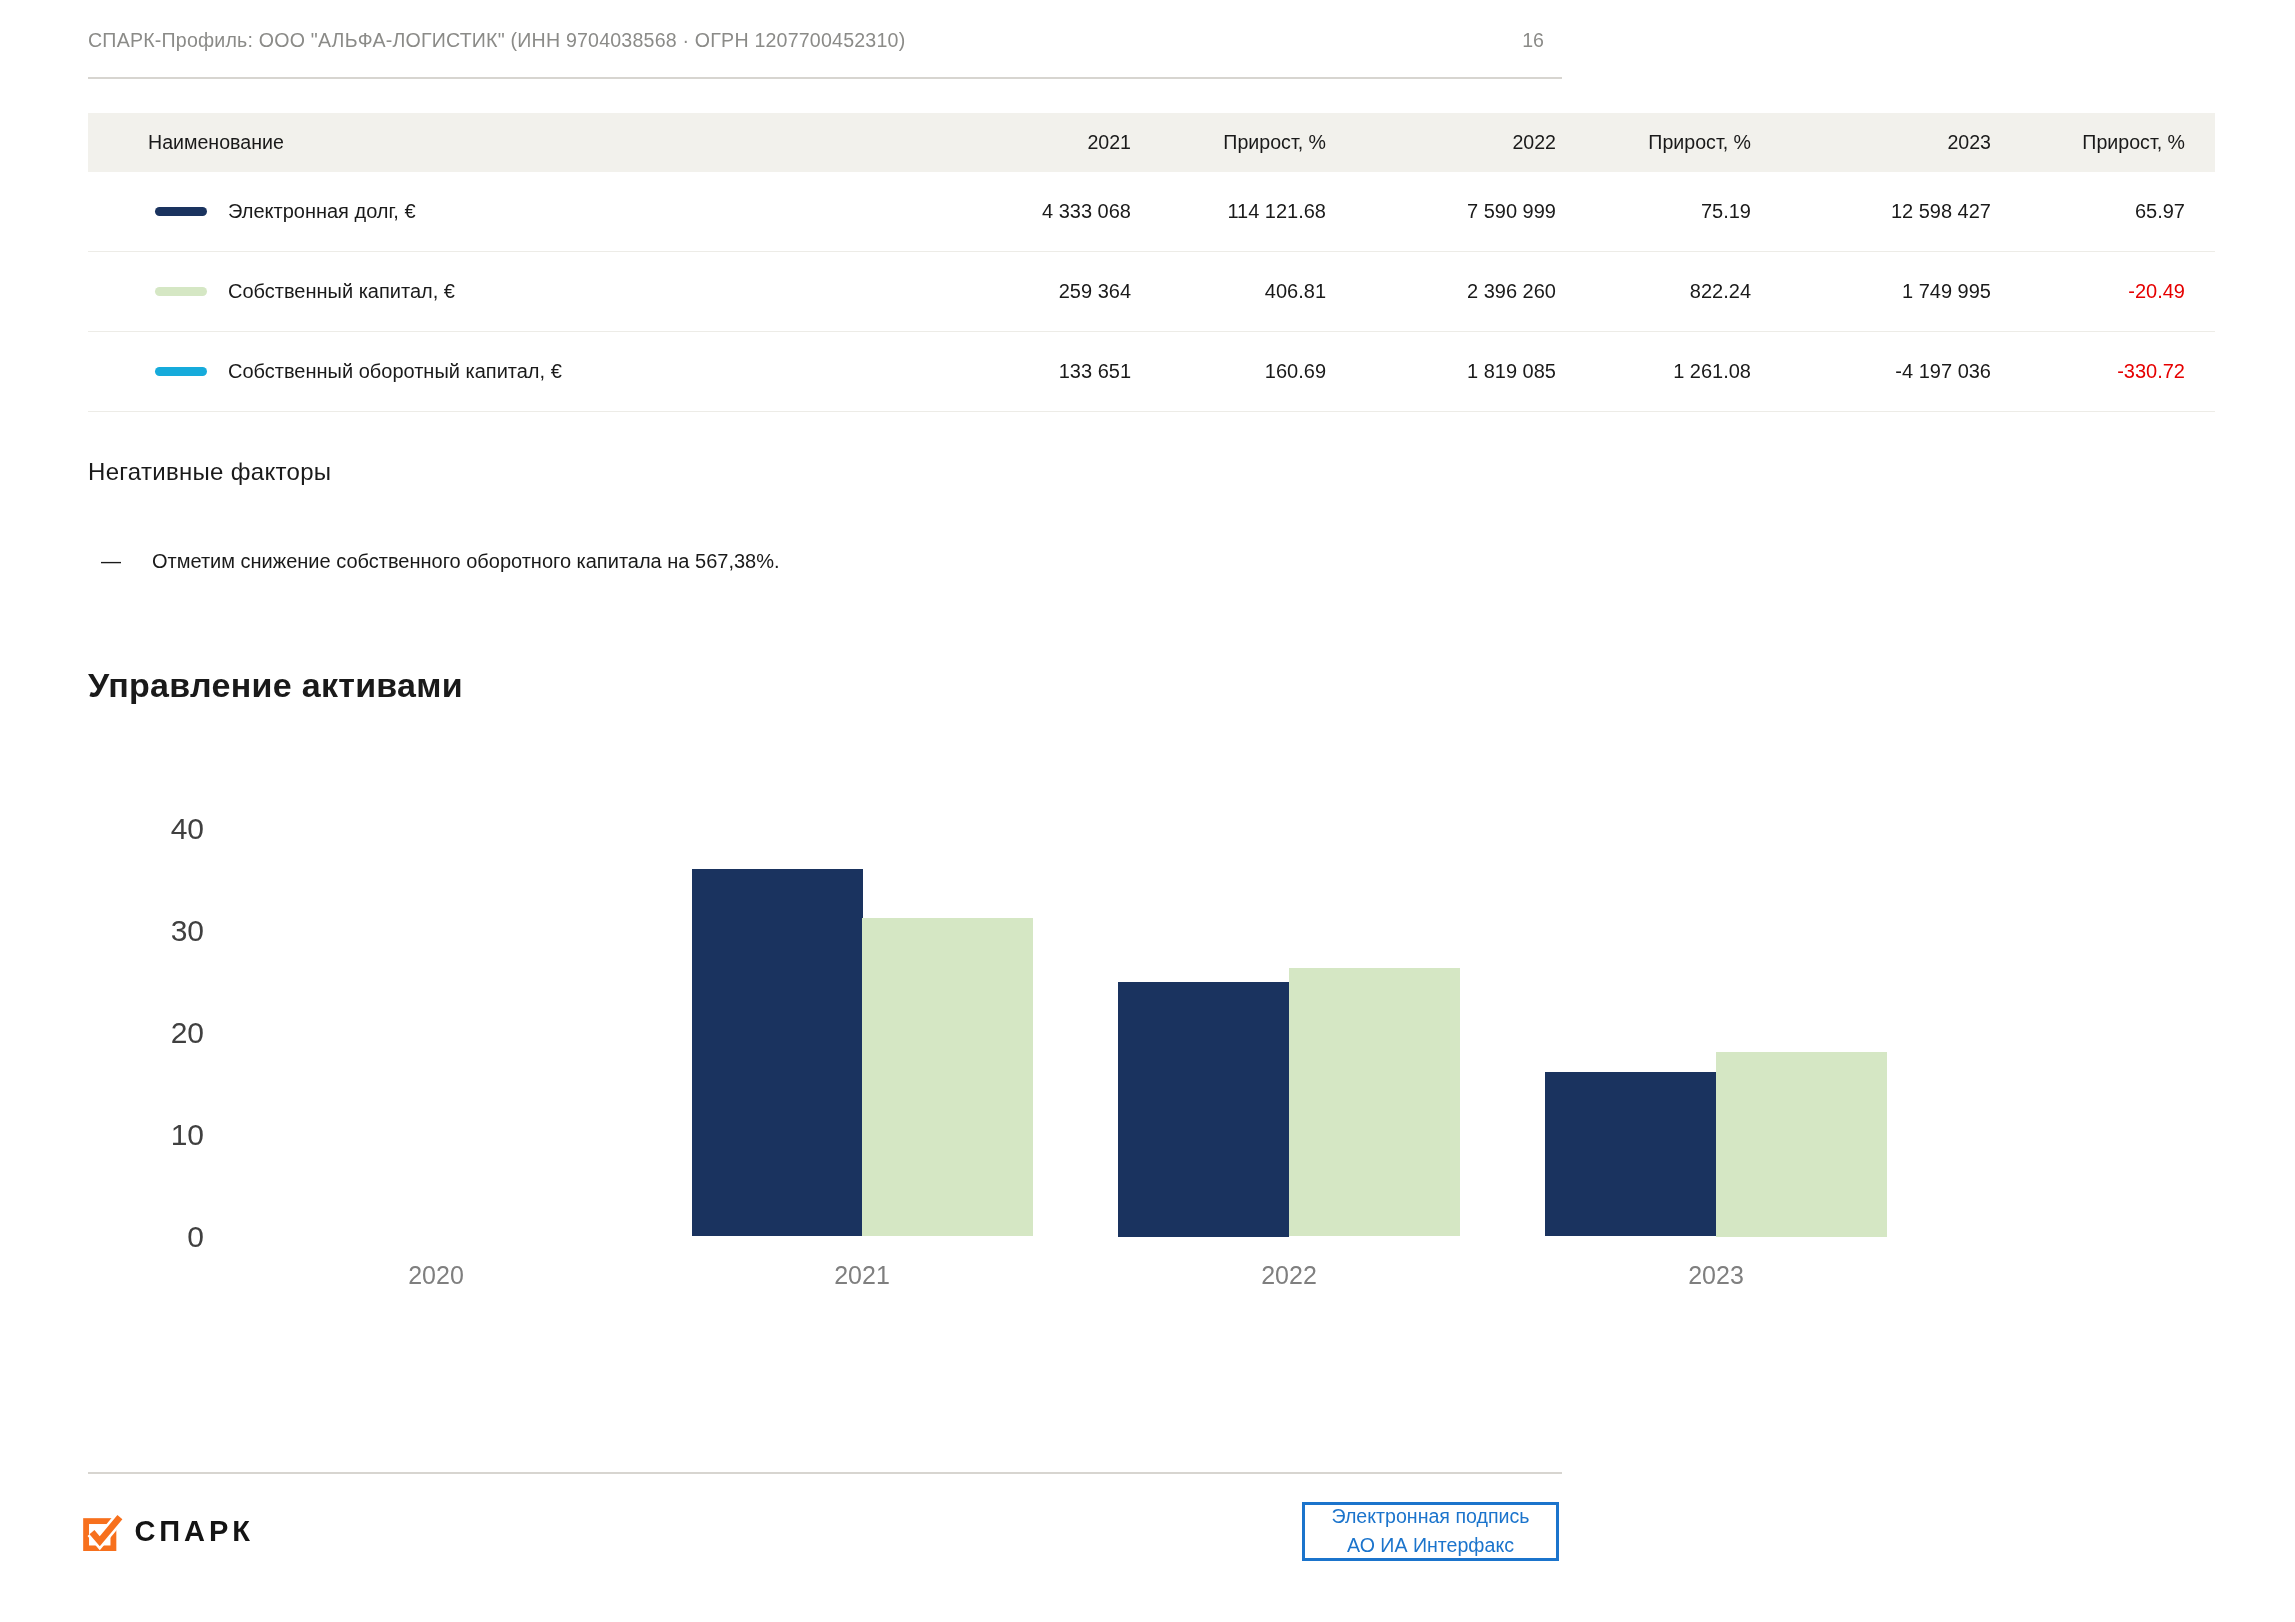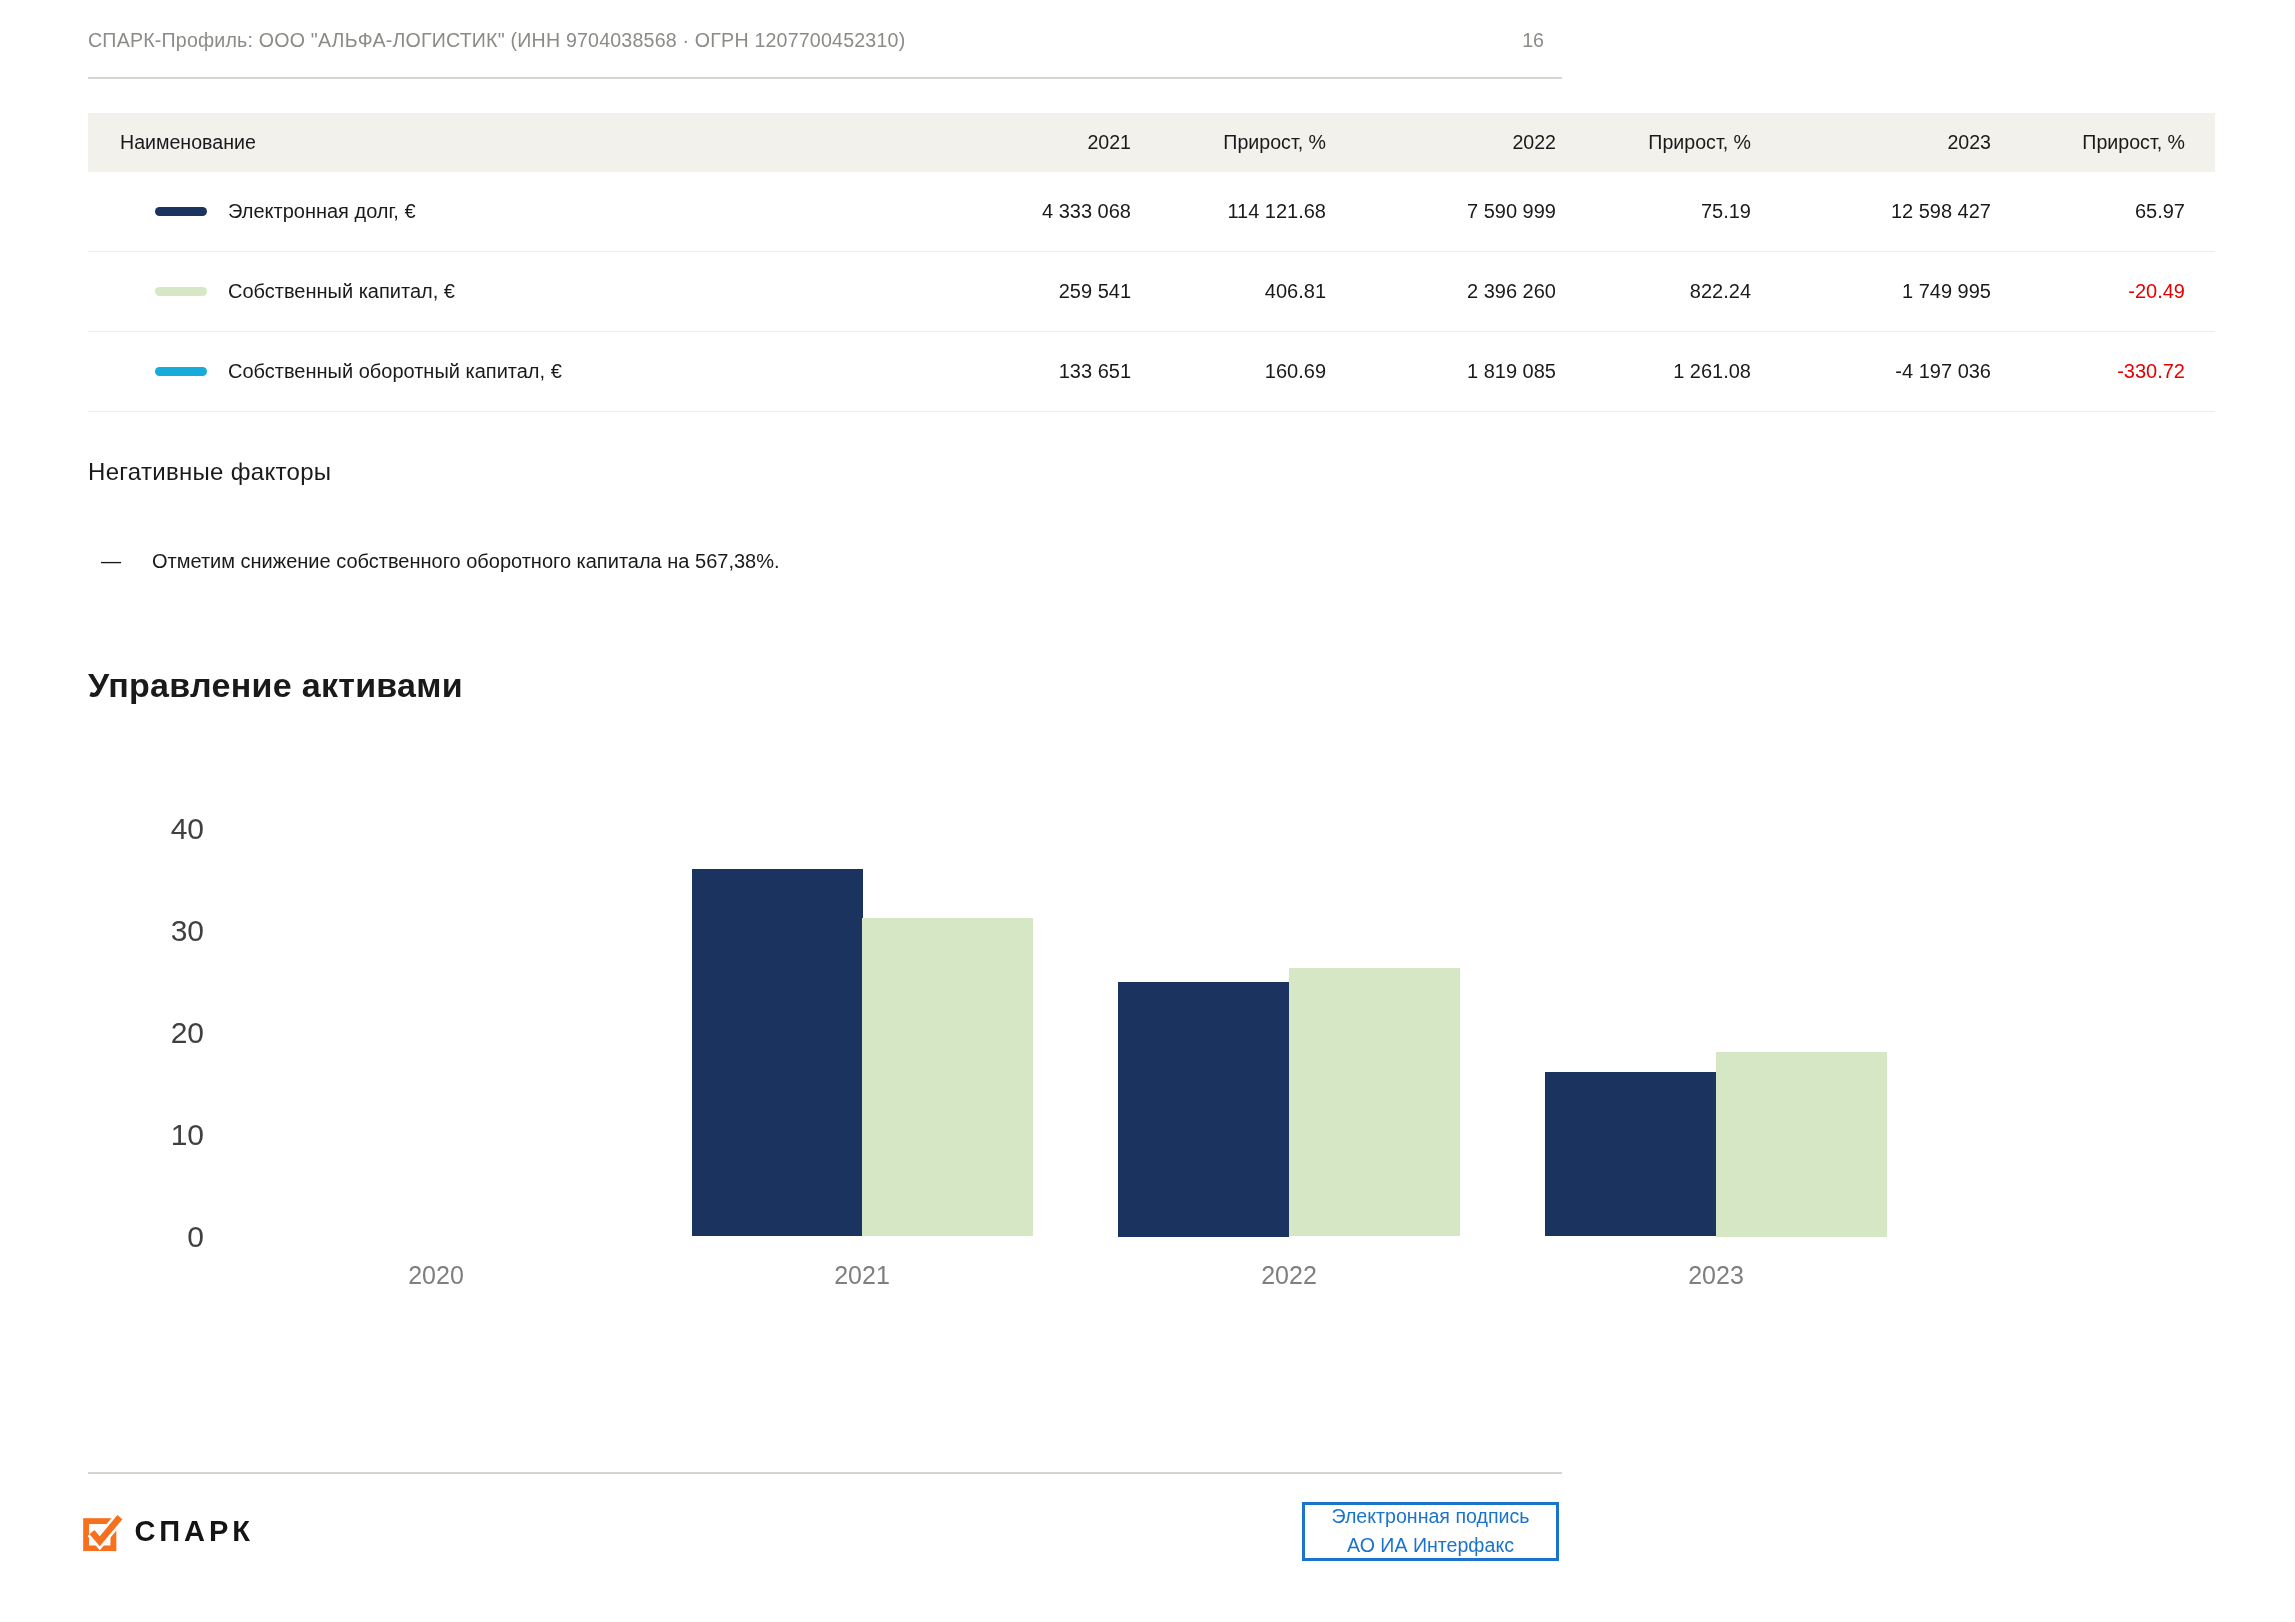--- a/index.html
+++ b/index.html
@@ -11,21 +11,21 @@
   .doc-title{position:absolute;left:88px;top:29px;font-size:19.6px;color:#8b8b88;letter-spacing:0.2px;}
   .page-number{position:absolute;left:1479px;top:29px;width:65px;text-align:right;font-size:19.6px;color:#8b8b88;}
   .rule{position:absolute;left:88px;width:1474px;height:2px;background:#d7d5d0;}
   .rule-top{top:77px;}
   .rule-bottom{top:1472px;}
 
   
   .fin-table{position:absolute;left:88px;top:113px;width:2127px;}
   .trow{display:grid;grid-template-columns:847px 196px 195px 230px 195px 240px 222px;align-items:center;}
   .thead{height:59px;background:#f2f1ec;font-size:19.6px;}
-  .thead .cell-name{padding-left:32px;}
+  .thead .cell-name{padding-left:60px;}
   .tbody .trow{height:79px;border-bottom:1.3px solid #edece7;font-size:20px;}
   .cell-num{text-align:right;white-space:nowrap;}
   .trow .cell-num:last-child{padding-right:28px;}
   .cell-name{display:flex;align-items:center;}
   .tbody .cell-name{padding-left:67px;gap:21px;}
   .swatch{display:inline-block;width:52px;height:8.5px;border-radius:4.6px;flex:0 0 auto;}
   .neg{color:#e60000;}
 
   
   .h-neg{position:absolute;left:88px;top:458px;font-size:24px;font-weight:normal;letter-spacing:0.3px;}
@@ -76,21 +76,21 @@
         <div class="cell-num">7 590 999</div>
         <div class="cell-num">75.19</div>
         <div class="cell-num">12 598 427</div>
         <div class="cell-num">65.97</div>
       </div>
       <div class="trow">
         <div class="cell-name">
           <span class="swatch" style="background: rgb(213, 231, 196);"></span>
           <span>Собственный капитал, €</span>
         </div>
-        <div class="cell-num">259 541</div>
+        <div class="cell-num">259 364</div>
         <div class="cell-num">406.81</div>
         <div class="cell-num">2 396 260</div>
         <div class="cell-num">822.24</div>
         <div class="cell-num">1 749 995</div>
         <div class="cell-num neg">-20.49</div>
       </div>
       <div class="trow">
         <div class="cell-name">
           <span class="swatch" style="background: rgb(22, 171, 219);"></span>
           <span>Собственный оборотный капитал, €</span>

